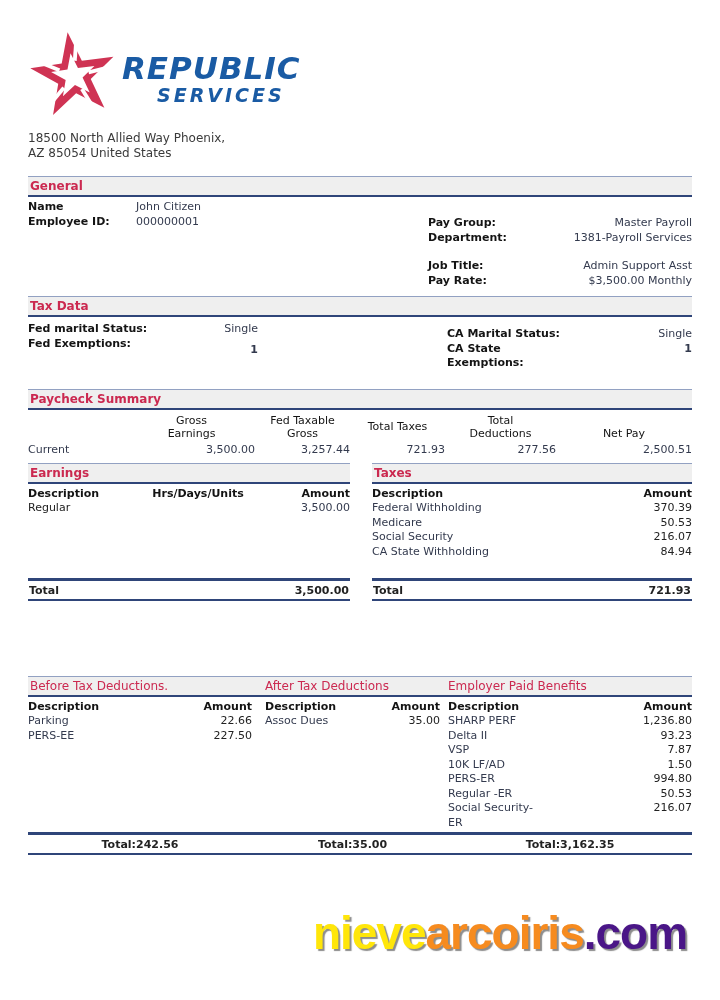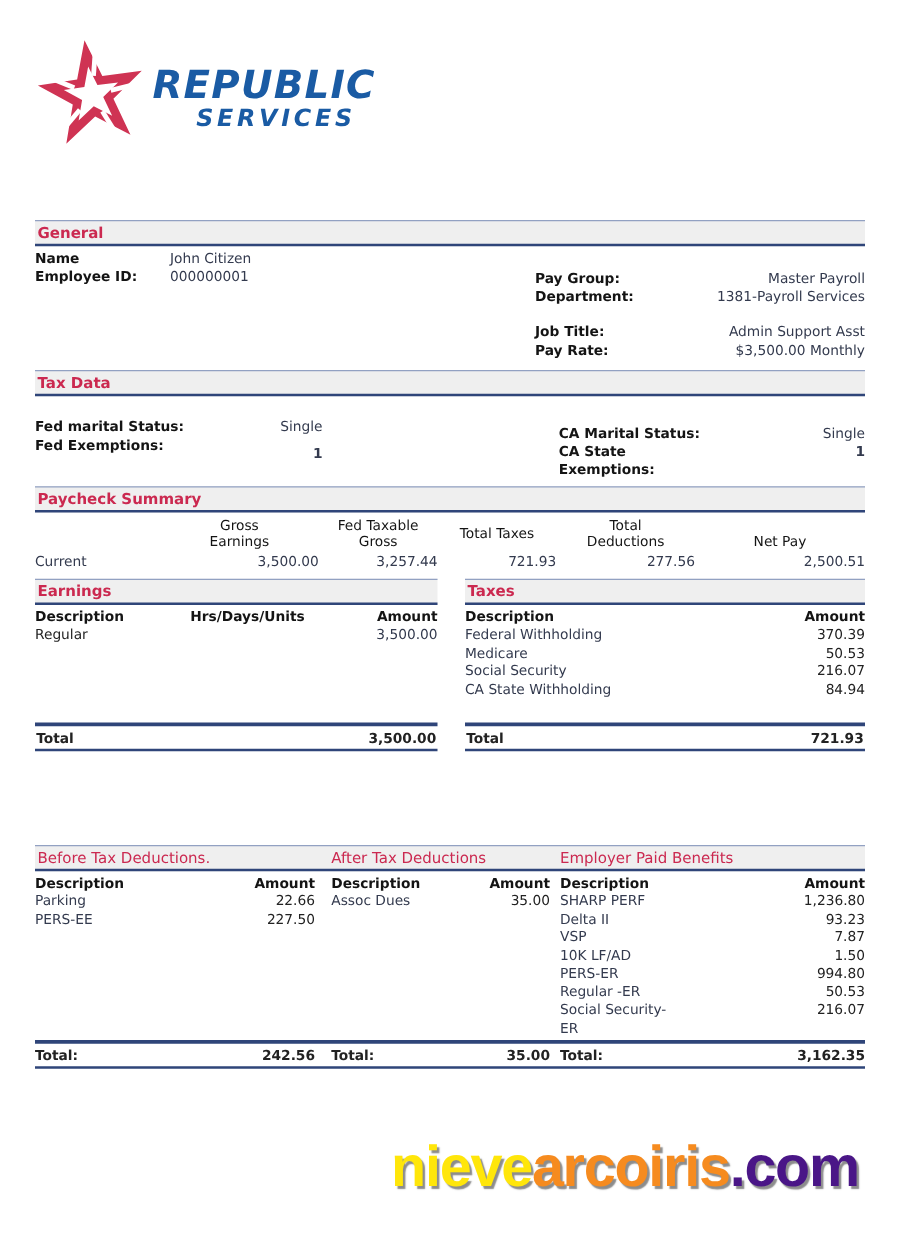--- a/index.html
+++ b/index.html
@@ -29,21 +29,21 @@
 
   
   .gen-left{margin-top:3px}
   .gen-left .lbl{width:108px}
   .gen-right{position:absolute;left:400px;top:16px;width:264px}
   .gen-right .lbl{width:104px}
   .gen-right .val{flex:1;text-align:right}
   .gen-gap{margin-top:14px}
 
   
-  .tax-left{margin-top:18px;width:230px}
+  .tax-left{margin-top:5px;width:230px}
   .tax-left .lbl{width:142px}
   .tax-left .val{flex:1;text-align:right}
   .tax-right{position:absolute;left:419px;top:5px;width:245px}
   .tax-right .lbl{width:124px}
   .tax-right .val{flex:1;text-align:right}
   .kv.center{align-items:flex-start}
   .val.low{margin-top:6px}
 
   
   .ps-head{display:flex;margin-top:3px}
@@ -69,21 +69,21 @@
   .bt{position:absolute;left:28px;top:676px;width:664px;height:182px}
   .bt-titles{position:relative}
   .bt-title{position:absolute;top:1px;font-size:12px;font-weight:normal;color:#cb2950;line-height:17px}
   .bt-cols{position:relative}
   .bt-col{position:absolute;top:2px}
   .bt-col .mini-head{margin-top:0}
   .b-desc{flex:1;white-space:pre-line}.b-amt{width:80px;text-align:right}
   .col1{left:0;width:224px}.col2{left:237px;width:175px}.col3{left:420px;width:244px}
   .bt-total{position:absolute;left:0;top:156px;width:664px;border-top:3px solid #2f4579;
             border-bottom:2px solid #2f4579;height:23px;display:flex;align-items:center;font-weight:bold}
-  .bt-tcell{display:flex;justify-content:space-between}
+  .bt-tcell{display:flex;justify-content:center}
   .bt-tc1{width:224px}.bt-sp1{width:13px}.bt-tc2{width:175px}.bt-sp2{width:8px}.bt-tc3{width:244px}
 
   
   .watermark{position:absolute;left:295px;top:908px;width:410px;text-align:center;
              font-family:"Liberation Sans",sans-serif;font-weight:bold;font-size:46px;
              letter-spacing:-1px;line-height:1.1;text-shadow:2px 2px 1px rgba(45,45,45,.55);white-space:nowrap}
   .wm-1{color:#ffe60a}.wm-2{color:#f68b1f}.wm-3{color:#4a1687}
 </style>
 </head>
 <body>
@@ -100,20 +100,24 @@
           <line x1="65.9" y1="50.3" x2="99.7" y2="46.8"></line>
           <line x1="56.5" y1="66.6" x2="70.3" y2="97.7"></line>
           <line x1="38.1" y1="62.7" x2="12.8" y2="85.5"></line>
           <line x1="36.1" y1="44.0" x2="6.7" y2="27.0"></line>
         </g>
       </g>
     </svg>
     <div class="brand-1">REPUBLIC</div>
     <div class="brand-2">SERVICES</div>
   </div>
+  <div class="address">
+    <div>18500 North Allied Way Phoenix,</div>
+    <div>AZ 85054 United States</div>
+  </div>
 
   <div class="sec" style="top:176px">
     <div class="sec-header">
       <span>General</span>
     </div>
     <div class="sec-body" style="height:96px">
       <div class="gen-left">
         <div class="kv">
           <span class="lbl">Name</span>
           <span class="val">John Citizen</span>

